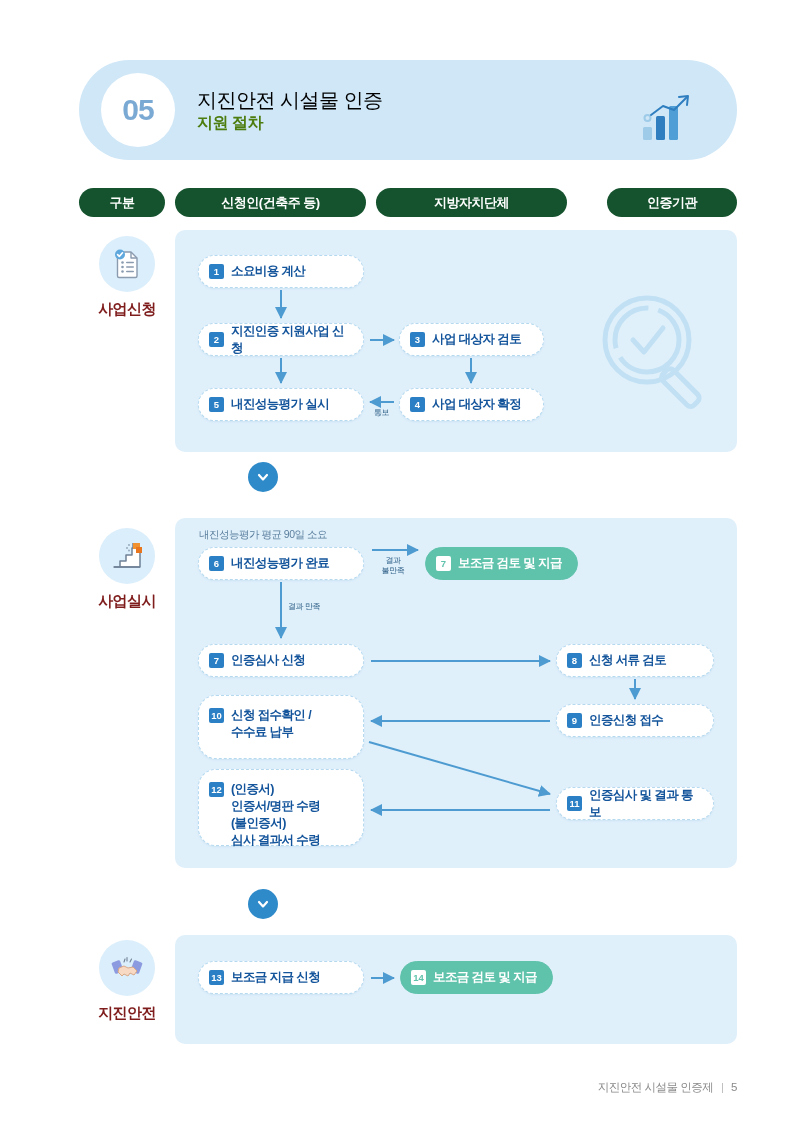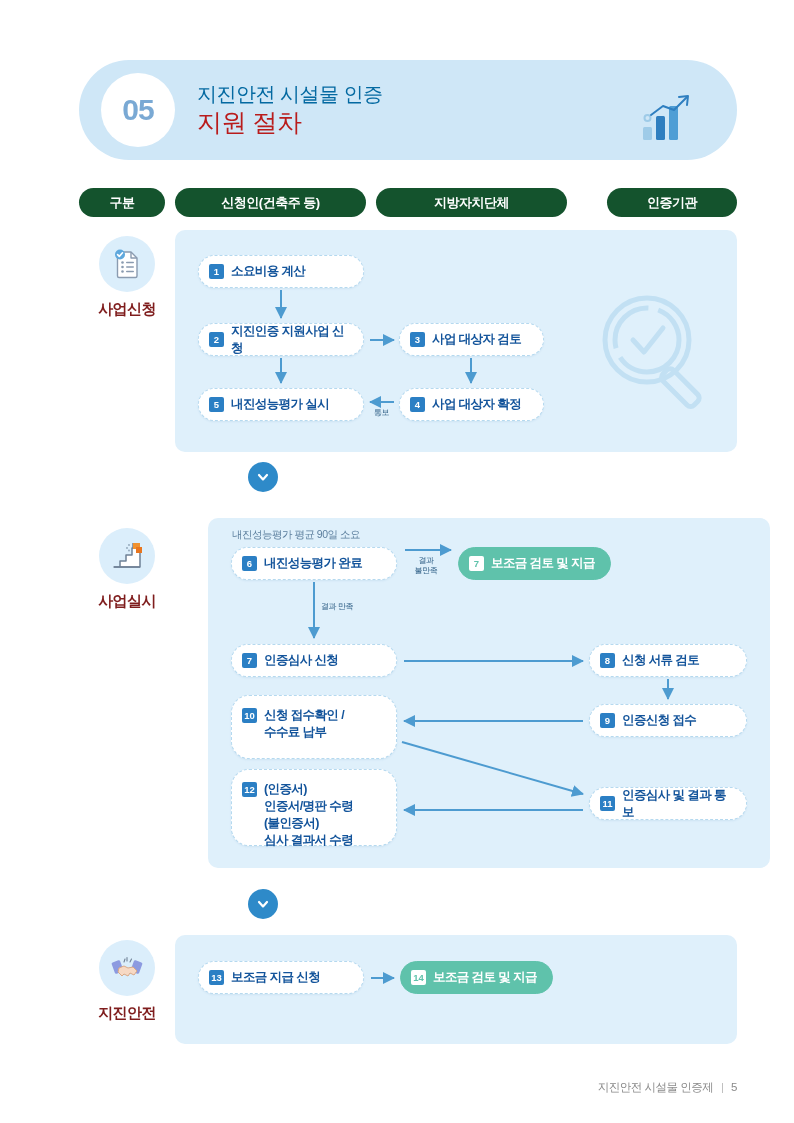--- a/index.html
+++ b/index.html
@@ -20,22 +20,22 @@
   .banner-num-wrap{
     width:74px; height:74px; margin-left:22px;
     background:#ffffff; border-radius:50%;
     display:flex; align-items:center; justify-content:center;
     flex:none;
   }
   .banner-num{
     font-size:30px; font-weight:bold; color:#7aa9d4; letter-spacing:-1px;
   }
   .banner-text{ margin-left:22px; }
-  .banner-sub{ font-size:20px; color:#0369a1; line-height:1.25; letter-spacing:-0.5px;}
-  .banner-title{ font-size:25px; font-weight:normal; color:#b91c1c; line-height:1.25; letter-spacing:-0.5px;}
+  .banner-sub{ font-size:20px; color:#000000; line-height:1.25; letter-spacing:-0.5px;}
+  .banner-title{ font-size:16px; font-weight:bold; color:#4d7c0f; line-height:1.25; letter-spacing:-0.5px;}
   .banner-icon{ position:absolute; right:42px; top:34px; }
 
   
   .col-heads{ position:absolute; left:79px; top:188px; width:658px; height:29px; }
   .chip{
     position:absolute; top:0; height:29px; border-radius:15px;
     background:#14532d; color:#ffffff;
     font-size:13px; font-weight:bold; letter-spacing:-0.5px;
     display:flex; align-items:center; justify-content:center;
   }
@@ -240,21 +240,21 @@
         <rect x="23" y="4" width="7" height="6" fill="#f0922f"></rect>
         <rect x="26" y="8" width="6" height="6" fill="#e8761f"></rect>
         <circle cx="19" cy="6" r="0.9" fill="#8fa3b6"></circle>
         <circle cx="17" cy="9" r="0.9" fill="#8fa3b6"></circle>
         <circle cx="19" cy="11.5" r="0.9" fill="#8fa3b6"></circle>
       </svg>
     </div>
     <div class="sec-label">사업실시</div>
   </div>
 
-  <div class="panel" style="top:0; width:562px; height:350px;margin-left:33px;">
+  <div class="panel" style="top:0; width:562px; height:350px;">
 
     <div class="note" style="left:24px; top:10px;">내진성능평가 평균 90일 소요</div>
 
     <div class="node" style="left:23px; top:29px; width:166px; height:33px;">
       <span class="badge">6</span>
       <span class="node-text">내진성능평가 완료</span>
     </div>
 
     <div class="node green" style="left:250px; top:29px; width:153px; height:33px;">
       <span class="badge">7</span>

